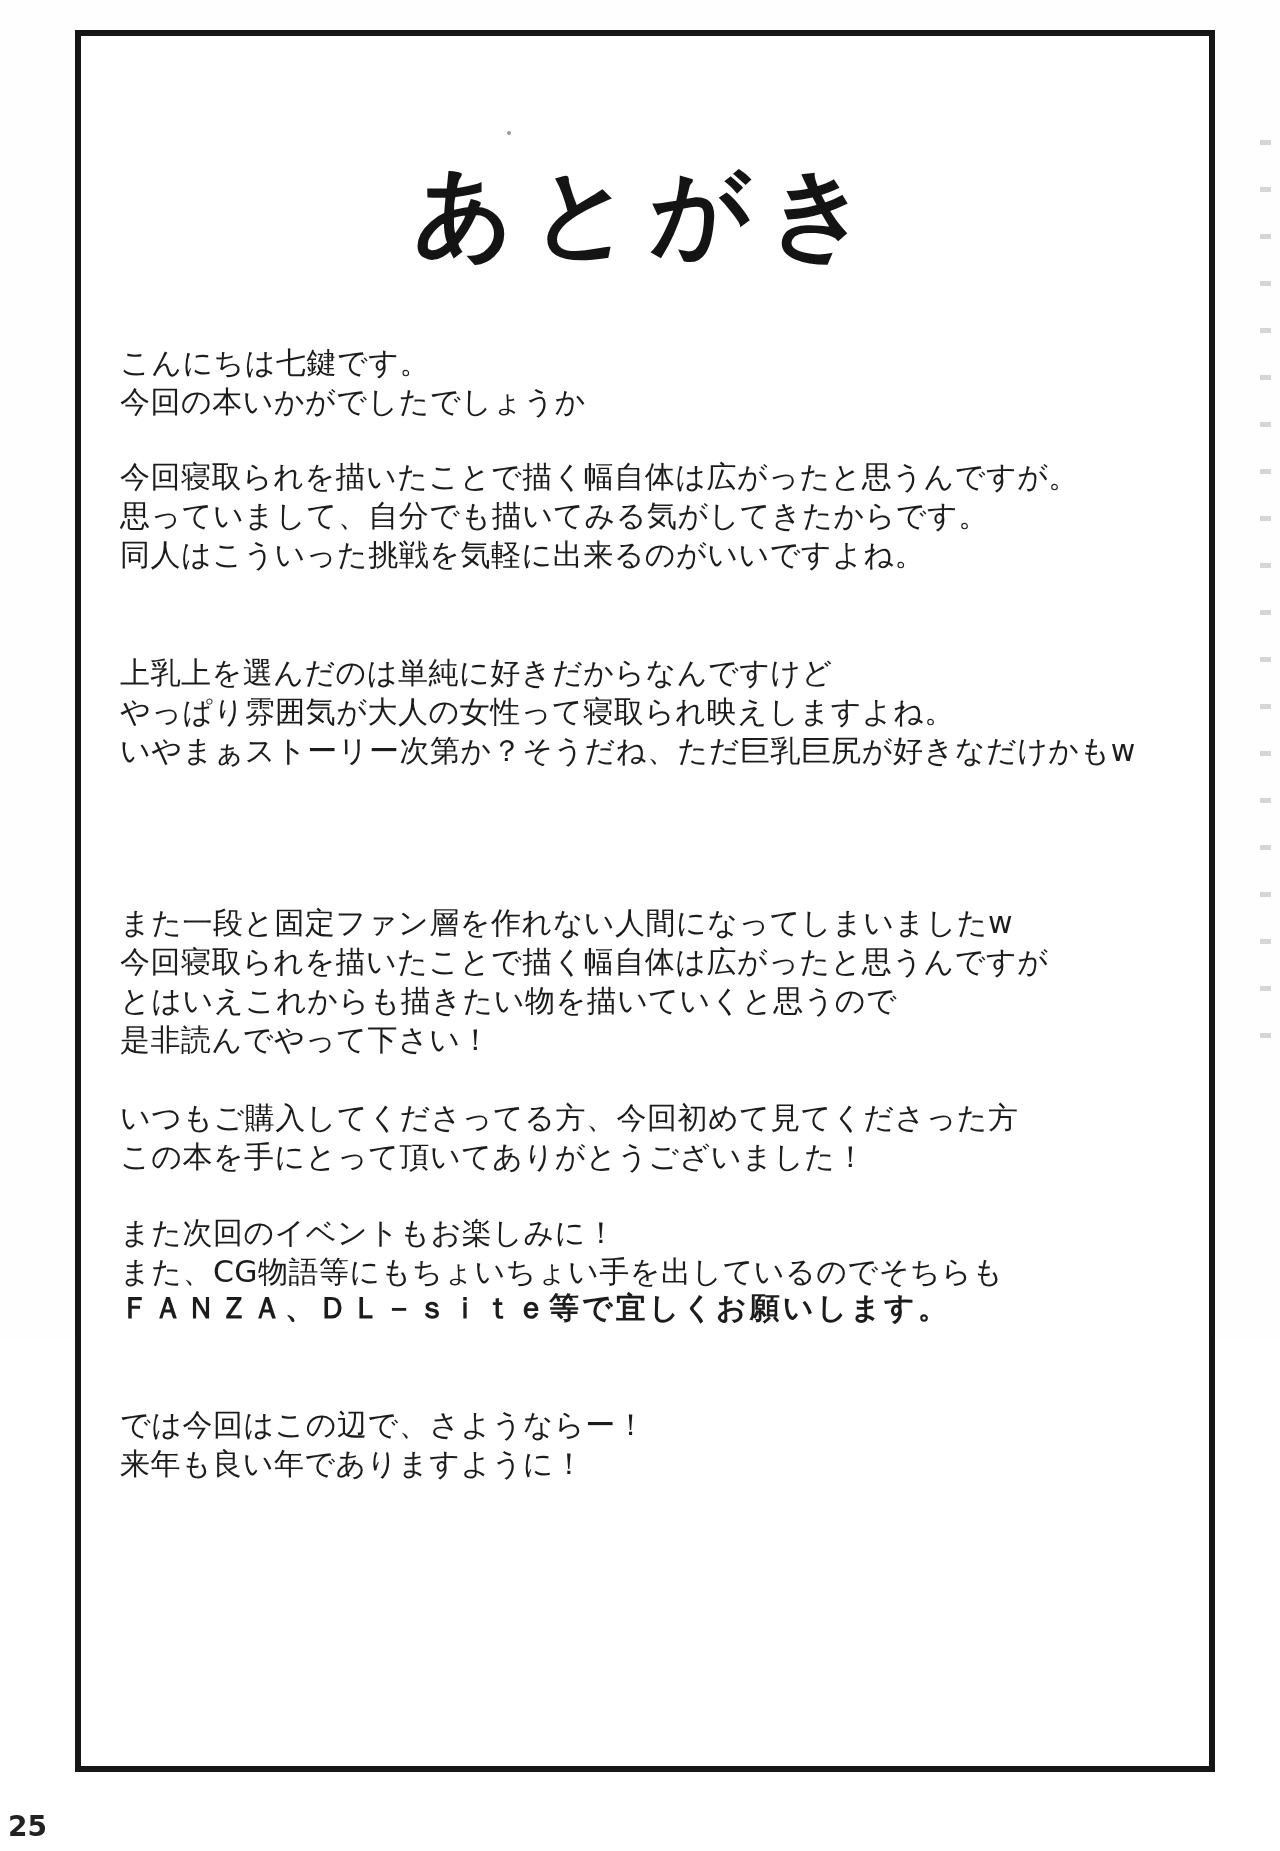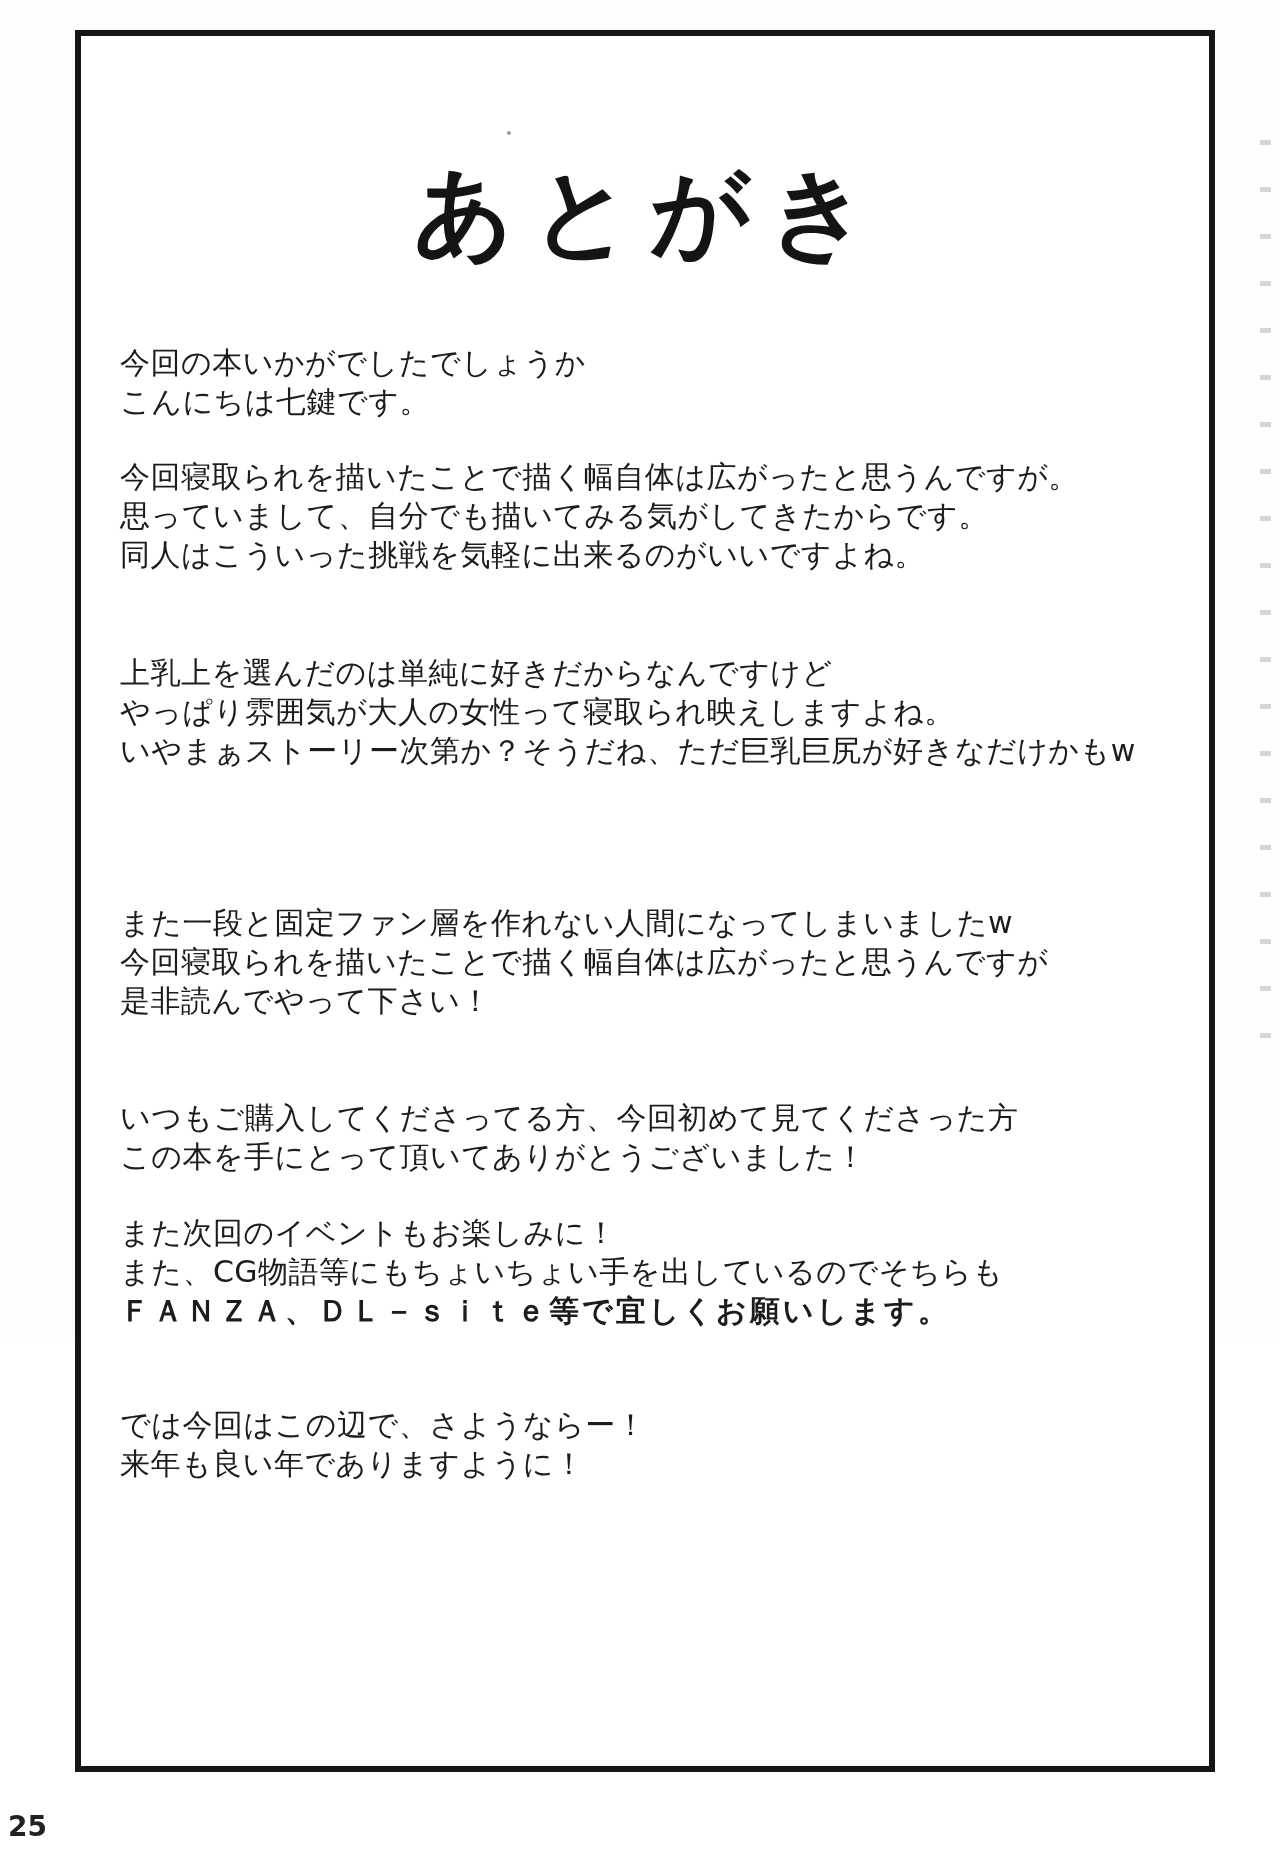--- a/index.html
+++ b/index.html
@@ -45,21 +45,21 @@
     white-space: nowrap;
   }
   .para .tline { min-height: 39px; }
   .p0 { top: 343px; }
   .p1 { top: 457px; }
   .p2 { top: 653px; }
   .p3 { top: 903px; }
   .p4 { top: 1098px; }
   .p5 { top: 1213px; }
   .p6 { top: 1405px; }
-  .wide { letter-spacing: 3px; font-weight: 600; }
+  .wide { letter-spacing: 3px; font-weight: 600; font-family: Liberation Mono, monospace; }
   .page-number {
     position: absolute;
     left: 8px; top: 1810px;
     font-size: 28px;
     font-weight: 700;
     color: #222222;
   }
   
   .scan-dashes {
     position: absolute;
@@ -85,39 +85,40 @@
 
 <div class="page">
 
   <div class="frame"></div>
 
   <div class="speck"></div>
 
   <div class="title">あとがき</div>
 
   <div class="para p0">
+    <div class="tline">こんにちは七鍵です。</div>
     <div class="tline">今回の本いかがでしたでしょうか</div>
-    <div class="tline">こんにちは七鍵です。</div>
   </div>
 
   <div class="para p1">
     <div class="tline">今回寝取られを描いたことで描く幅自体は広がったと思うんですが。</div>
     <div class="tline">思っていまして、自分でも描いてみる気がしてきたからです。</div>
     <div class="tline">同人はこういった挑戦を気軽に出来るのがいいですよね。</div>
   </div>
 
   <div class="para p2">
     <div class="tline">上乳上を選んだのは単純に好きだからなんですけど</div>
     <div class="tline">やっぱり雰囲気が大人の女性って寝取られ映えしますよね。</div>
     <div class="tline">いやまぁストーリー次第か？そうだね、ただ巨乳巨尻が好きなだけかもw</div>
   </div>
 
   <div class="para p3">
     <div class="tline">また一段と固定ファン層を作れない人間になってしまいましたw</div>
     <div class="tline">今回寝取られを描いたことで描く幅自体は広がったと思うんですが</div>
+    <div class="tline">とはいえこれからも描きたい物を描いていくと思うので</div>
     <div class="tline">是非読んでやって下さい！</div>
   </div>
 
   <div class="para p4">
     <div class="tline">いつもご購入してくださってる方、今回初めて見てくださった方</div>
     <div class="tline">この本を手にとって頂いてありがとうございました！</div>
   </div>
 
   <div class="para p5">
     <div class="tline">また次回のイベントもお楽しみに！</div>

